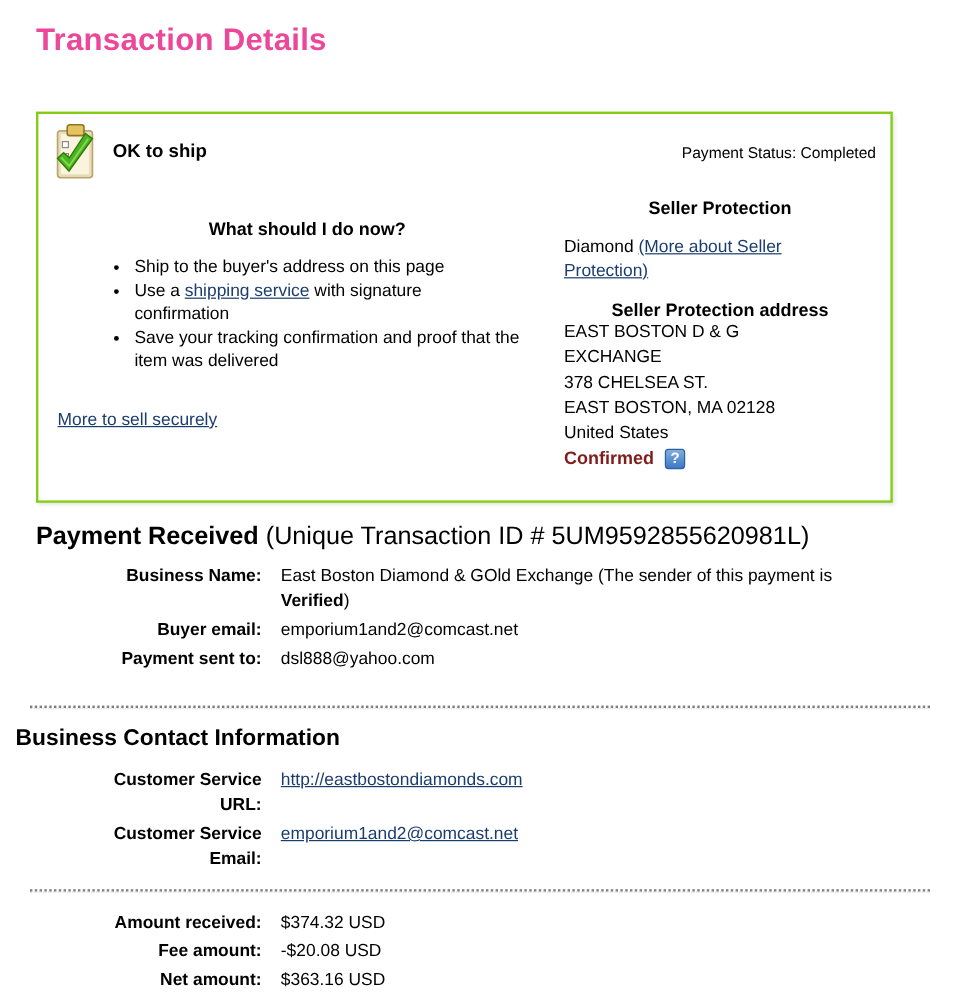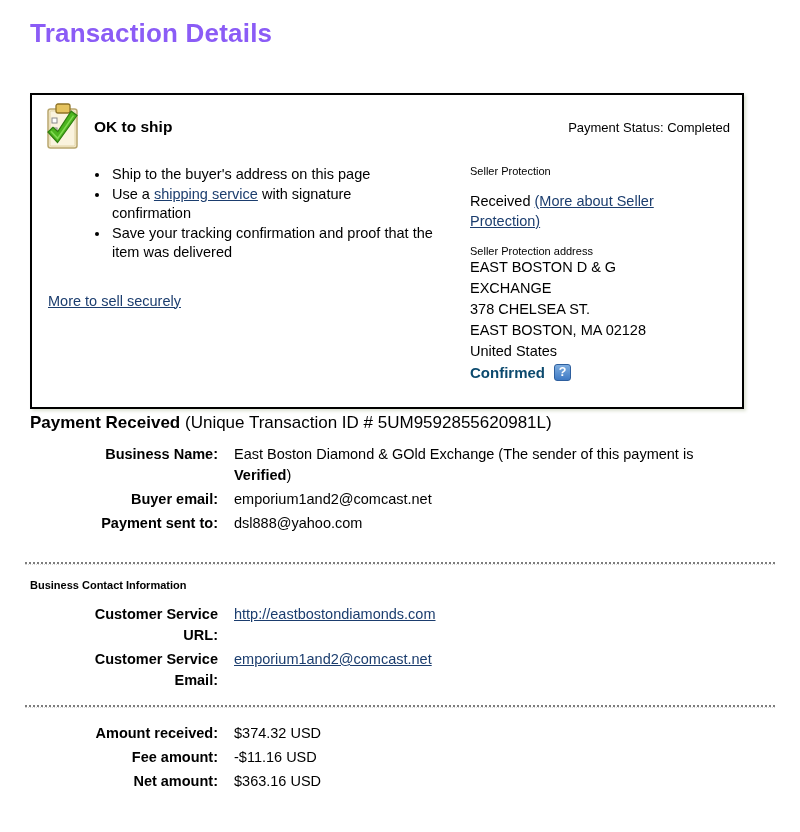--- a/index.html
+++ b/index.html
@@ -4,62 +4,62 @@
 <style>
   * { margin:0; padding:0; box-sizing:border-box; }
   html,body { background:#ffffff; }
   body {
     width:800px; height:832px; overflow:hidden; position:relative;
     font-family:"Liberation Sans","DejaVu Sans",sans-serif;
     font-size:14.5px; color:#000;
   }
   .page-title {
     margin:18px 0 0 30px;
-    font-size:26px; font-weight:bold; color:#8b5cf6; letter-spacing:0.2px;
+    font-size:26px; font-weight:bold; color:#ec4899; letter-spacing:0.2px;
   }
   
   .status-box {
     margin:44px 0 0 30px; width:714px;
-    border:2px solid #000000; background:#fff;
+    border:2px solid #84cc16; background:#fff;
     padding:8px 10px 26px 12px;
     box-shadow:2px 2px 3px rgba(120,140,80,0.25);
   }
   .box-top { display:flex; justify-content:space-between; align-items:center; }
   .okship { display:flex; align-items:center; }
   .okship-label { font-weight:bold; font-size:15.5px; margin-left:12px; }
   .pay-status { font-size:13px; padding-right:2px; }
   .box-cols { display:flex; }
   .col-left { width:420px; padding-left:4px; }
   .col-right { width:262px; margin-left:auto; padding-right:2px; }
-  h3.sec { font-size:11px; font-weight:normal; }
+  h3.sec { font-size:15px; font-weight:bold;text-align:center; }
   .col-left h3.sec { margin-top:32px; }
   .col-right h3.sec { margin-top:14px; }
   .bullets { margin:14px 0 0 4px; padding-left:18px; }
   .bullets li { line-height:19.5px; padding-left:2px;margin-left:40px; }
   a, .link { color:#1B3D6E; text-decoration:underline; cursor:pointer; }
   .tips { display:inline-block; margin-top:30px; }
   .eligible-row { margin-top:14px; line-height:20px; }
   .addr-heading { margin-top:16px; }
   .prewrap { white-space:pre-line; }
   .address { line-height:21px; }
   .confirmed-row { margin-top:2px; display:flex; align-items:center; }
-  .confirmed { color:#0c4a6e; font-weight:bold; font-size:15px; }
+  .confirmed { color:#7f1d1d; font-weight:bold; font-size:15px; }
   .help-icon {
     display:inline-block; width:17px; height:17px; margin-left:9px;
     background:linear-gradient(#7FAEE0,#3E79C4);
     border:1px solid #2E5F9E; border-radius:3px;
     color:#fff; font-weight:bold; font-size:12.5px; line-height:15px;
     text-align:center; cursor:pointer;
   }
   
   .clip-icon { width:38px; height:48px; flex:0 0 auto; }
   
-  .section-heading { margin:4px 0 0 30px; font-size:17px; }
+  .section-heading { margin:16px 0 0 30px; font-size:21px; }
   .section-heading .b { font-weight:bold; }
-  h2.plain { margin:14px 0 0 30px; font-size:11px; font-weight:bold; }
+  h2.plain { margin:14px 0 0 13px; font-size:19px; font-weight:bold; }
   table.kv { margin:10px 0 0 30px; border-collapse:collapse; }
   table.kv td { vertical-align:top; line-height:21px; padding:1px 0 2px 0; }
   td.lbl {
     width:196px; min-width:196px; padding-right:8px !important;
     text-align:right; font-weight:bold;
   }
   td.val { padding-left:8px !important; max-width:518px; }
   td.val .b { font-weight:bold; }
   td.val-bottom { vertical-align:bottom; }
   td.val-top { vertical-align:top; }
@@ -89,33 +89,34 @@
         <path d="M4 29 L13.5 39.5 L33 12.5 L27.2 8.2 L13.8 28.5 L9 24.2 Z" fill="#4CB41E" stroke="#2E7D0E" stroke-width="1.2"></path>
         <path d="M7 28.2 L13.6 35.4 L29.5 12.6" fill="none" stroke="#8BE05A" stroke-width="1.6" opacity="0.85"></path>
       </svg>
       <span class="okship-label">OK to ship</span>
     </div>
     <div class="pay-status">Payment Status: Completed</div>
   </div>
 
   <div class="box-cols">
     <div class="col-left">
+      <h3 class="sec">What should I do now?</h3>
       <ul class="bullets">
         <li><span>Ship to the buyer's address on this page</span></li>
         <li><span>Use a </span><a>shipping service</a><span class="prewrap"> with signature
 confirmation</span></li>
         <li><span class="prewrap">Save your tracking confirmation and proof that the
 item was delivered</span></li>
       </ul>
       <a class="tips">More to sell securely</a>
     </div>
 
     <div class="col-right">
       <h3 class="sec">Seller Protection</h3>
-      <div class="eligible-row"><span>Received</span> <a class="prewrap">(More about Seller
+      <div class="eligible-row"><span>Diamond</span> <a class="prewrap">(More about Seller
 Protection)</a></div>
       <h3 class="sec addr-heading">Seller Protection address</h3>
       <div class="address prewrap">EAST BOSTON D &amp; G
 EXCHANGE
 378 CHELSEA ST.
 EAST BOSTON, MA 02128
 United States</div>
       <div class="confirmed-row">
         <span class="confirmed">Confirmed</span>
         <span class="help-icon">?</span>
@@ -165,20 +166,20 @@
 <div class="dotted dotted-2"></div>
 
 <table class="kv amounts-table">
   <tbody>
       <tr>
     <td class="lbl">Amount received:</td>
     <td class="val">$374.32 USD</td>
   </tr>
   <tr>
     <td class="lbl">Fee amount:</td>
-    <td class="val">-$11.16 USD</td>
+    <td class="val">-$20.08 USD</td>
   </tr>
   <tr>
     <td class="lbl">Net amount:</td>
     <td class="val">$363.16 USD</td>
   </tr>
 </tbody>
   </table>
 
 </body></html>

